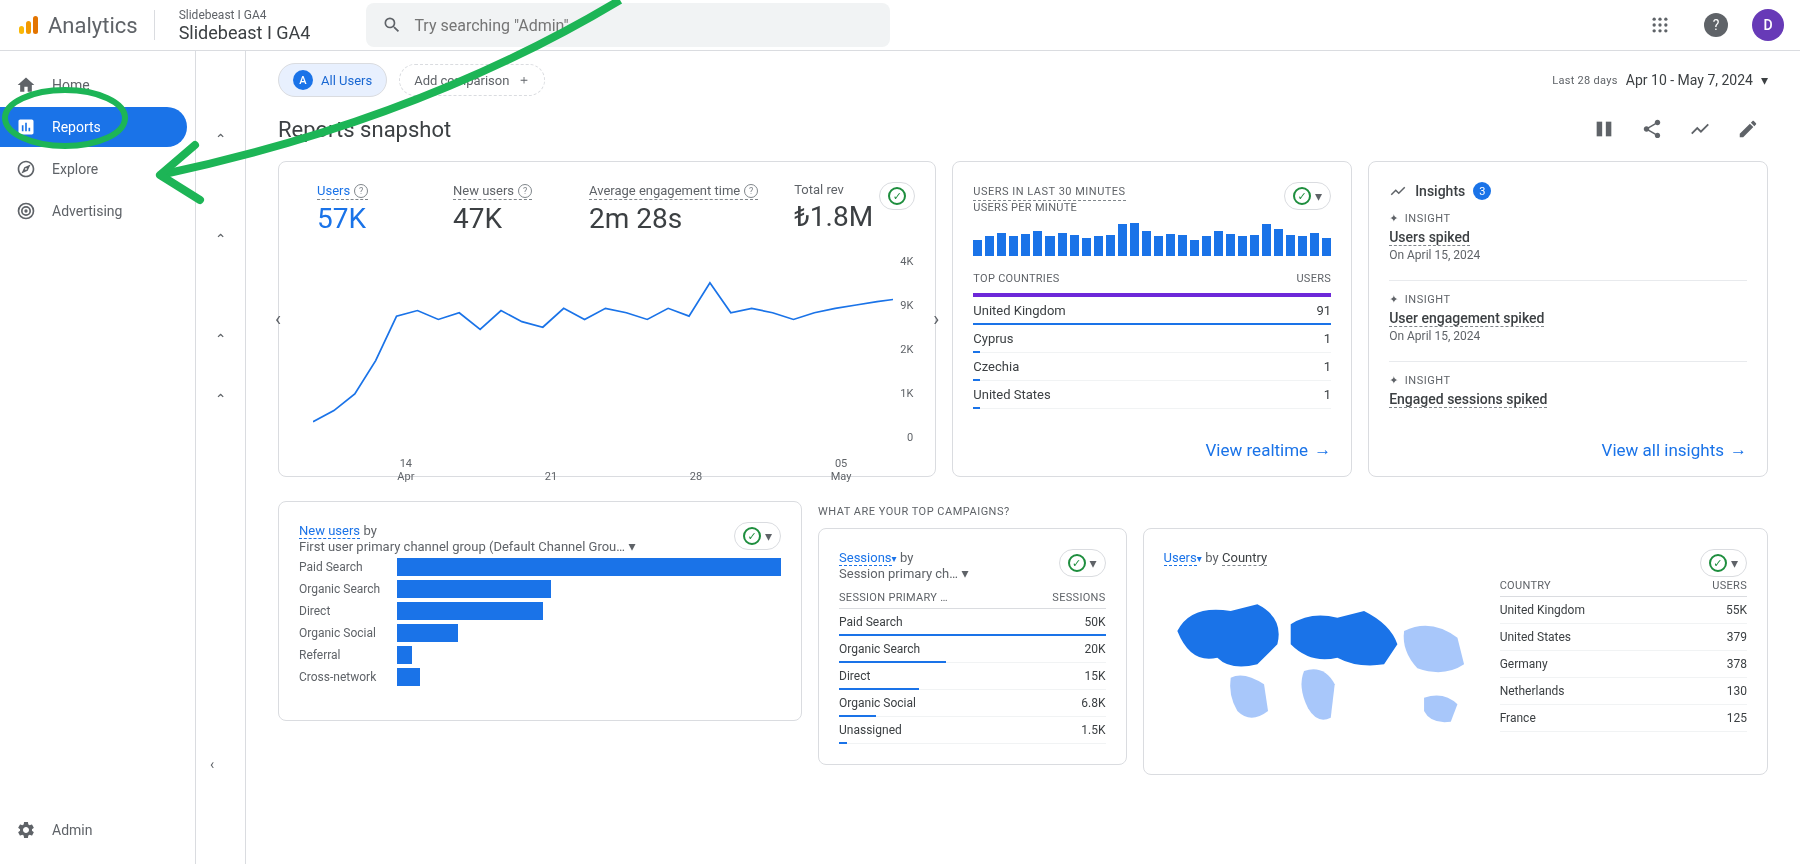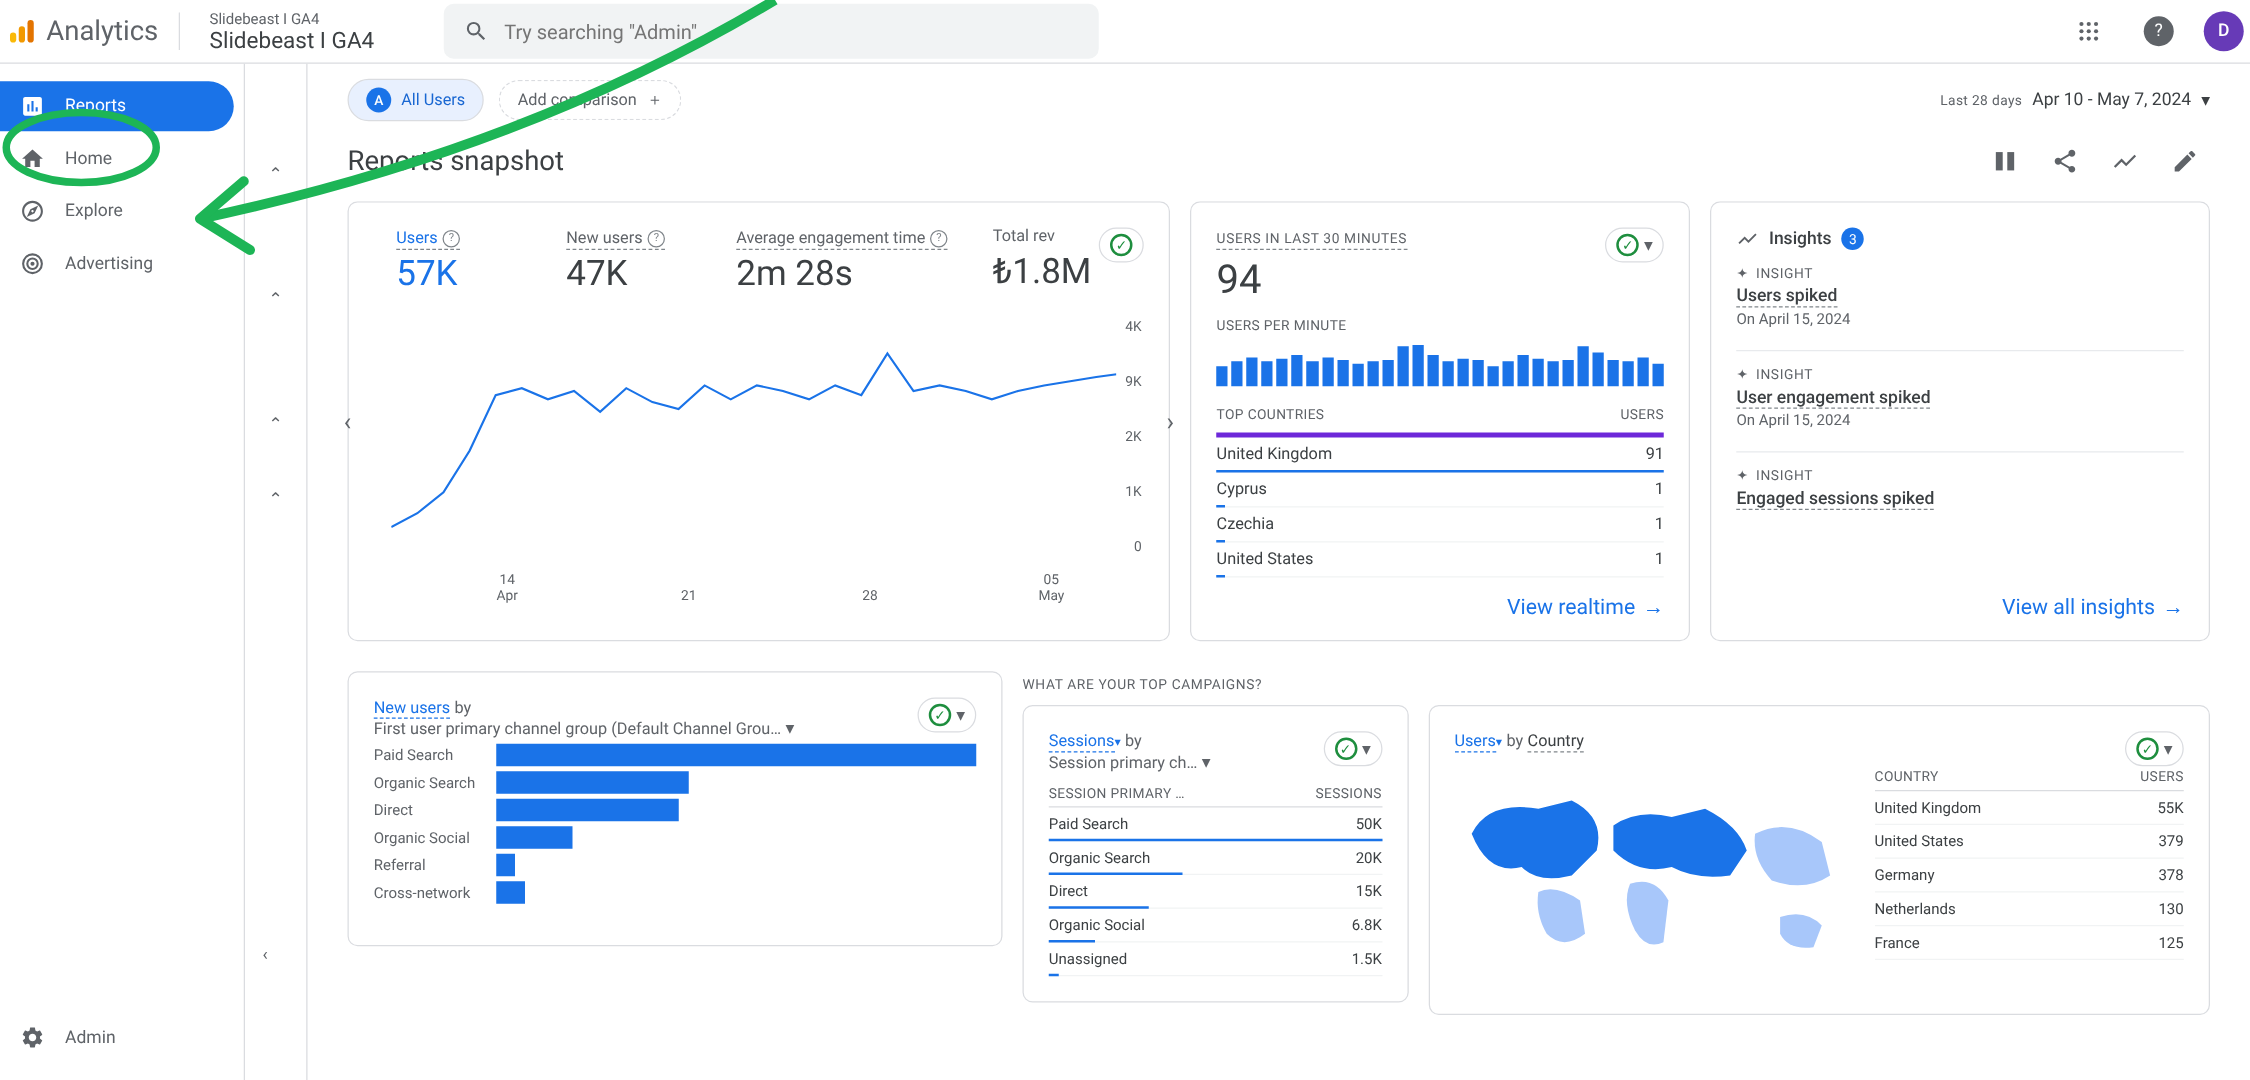--- a/index.html
+++ b/index.html
@@ -1,17 +1,17 @@
 <!DOCTYPE html>
 <html><head>
 <meta charset="utf-8">
 <style>
 *{box-sizing:border-box;margin:0;padding:0;font-family:'Google Sans',Roboto,Arial,sans-serif}
 body{background:#fff;color:#3c4043;font-size:14px;width:1800px;height:864px;overflow:hidden;position:relative}
-.topbar{height:51px;border-bottom:1px solid #dadce0;display:flex;align-items:center;padding:0 5px;gap:16px}
+.topbar{height:51px;border-bottom:1px solid #dadce0;display:flex;align-items:center;padding:0 16px;gap:16px}
 .logo{display:flex;align-items:center;gap:8px}
 .logo-icon{width:24px;height:24px}
 .logo-text{font-size:22px;color:#5f6368;font-weight:400}
 .divider{width:1px;height:30px;background:#dadce0}
 .property{padding-left:8px}
 .prop-small{font-size:12px;color:#5f6368}
 .prop-big{font-size:18px;color:#3c4043}
 .searchbox{flex:0 0 524px;height:44px;background:#f1f3f4;border-radius:8px;display:flex;align-items:center;padding:0 16px;gap:12px;margin-left:40px}
 .searchbox input{border:none;background:transparent;font-size:16px;color:#5f6368;flex:1;outline:none}
 .top-right{margin-left:auto;display:flex;align-items:center;gap:16px}
@@ -128,31 +128,31 @@
     <div class="icon-btn">
         <div class="help-icon">?</div>
       </div>
     <div class="avatar">D</div>
   </div>
 </div>
 
 <div class="body">
 
   <div class="rail">
+    <div class="rail-item">
+      <svg width="20" height="20" viewBox="0 0 24 24" fill="currentColor">
+          <path d="M10 20v-6h4v6h5v-8h3L12 3 2 12h3v8z"></path>
+        </svg>
+      <span>Home</span>
+    </div>
     <div class="rail-item active">
       <svg width="20" height="20" viewBox="0 0 24 24" fill="currentColor">
           <path d="M19 3H5c-1.1 0-2 .9-2 2v14c0 1.1.9 2 2 2h14c1.1 0 2-.9 2-2V5c0-1.1-.9-2-2-2zM9 17H7v-7h2v7zm4 0h-2V7h2v10zm4 0h-2v-4h2v4z"></path>
         </svg>
       <span>Reports</span>
-    </div>
-    <div class="rail-item">
-      <svg width="20" height="20" viewBox="0 0 24 24" fill="currentColor">
-          <path d="M10 20v-6h4v6h5v-8h3L12 3 2 12h3v8z"></path>
-        </svg>
-      <span>Home</span>
     </div>
     <div class="rail-item">
       <svg width="20" height="20" viewBox="0 0 24 24" fill="currentColor">
           <path d="M12 2C6.48 2 2 6.48 2 12s4.48 10 10 10 10-4.48 10-10S17.52 2 12 2zm0 18c-4.41 0-8-3.59-8-8s3.59-8 8-8 8 3.59 8 8-3.59 8-8 8zm-5.5-2.5l7.51-3.49L17.5 6.5 9.99 9.99 6.5 17.5zm5.5-6.6c.61 0 1.1.49 1.1 1.1s-.49 1.1-1.1 1.1-1.1-.49-1.1-1.1.49-1.1 1.1-1.1z"></path>
         </svg>
       <span>Explore</span>
     </div>
     <div class="rail-item">
       <svg width="20" height="20" viewBox="0 0 24 24" fill="none" stroke="currentColor" stroke-width="2">
           <circle cx="12" cy="12" r="9"></circle>
@@ -274,21 +274,20 @@
             <span class="x-label" style="left:91%"><span>05</span><br><span>May</span></span>
           </div>
         </div>
 
         <div class="card realtime" style="padding-bottom:50px">
           <div class="check-pill">
               <span class="check">✓</span>
               <span style="color:#5f6368">▾</span>
             </div>
           <span class="realtime-label">USERS IN LAST 30 MINUTES</span>
-          <div class="realtime-val">94</div>
           <div class="sub-label">USERS PER MINUTE</div>
           <div class="sparkbars" id="sparkbars">
               <div style="height: 45%;"></div>
               <div style="height: 55%;"></div>
               <div style="height: 65%;"></div>
               <div style="height: 55%;"></div>
               <div style="height: 60%;"></div>
               <div style="height: 70%;"></div>
               <div style="height: 55%;"></div>
               <div style="height: 65%;"></div>

